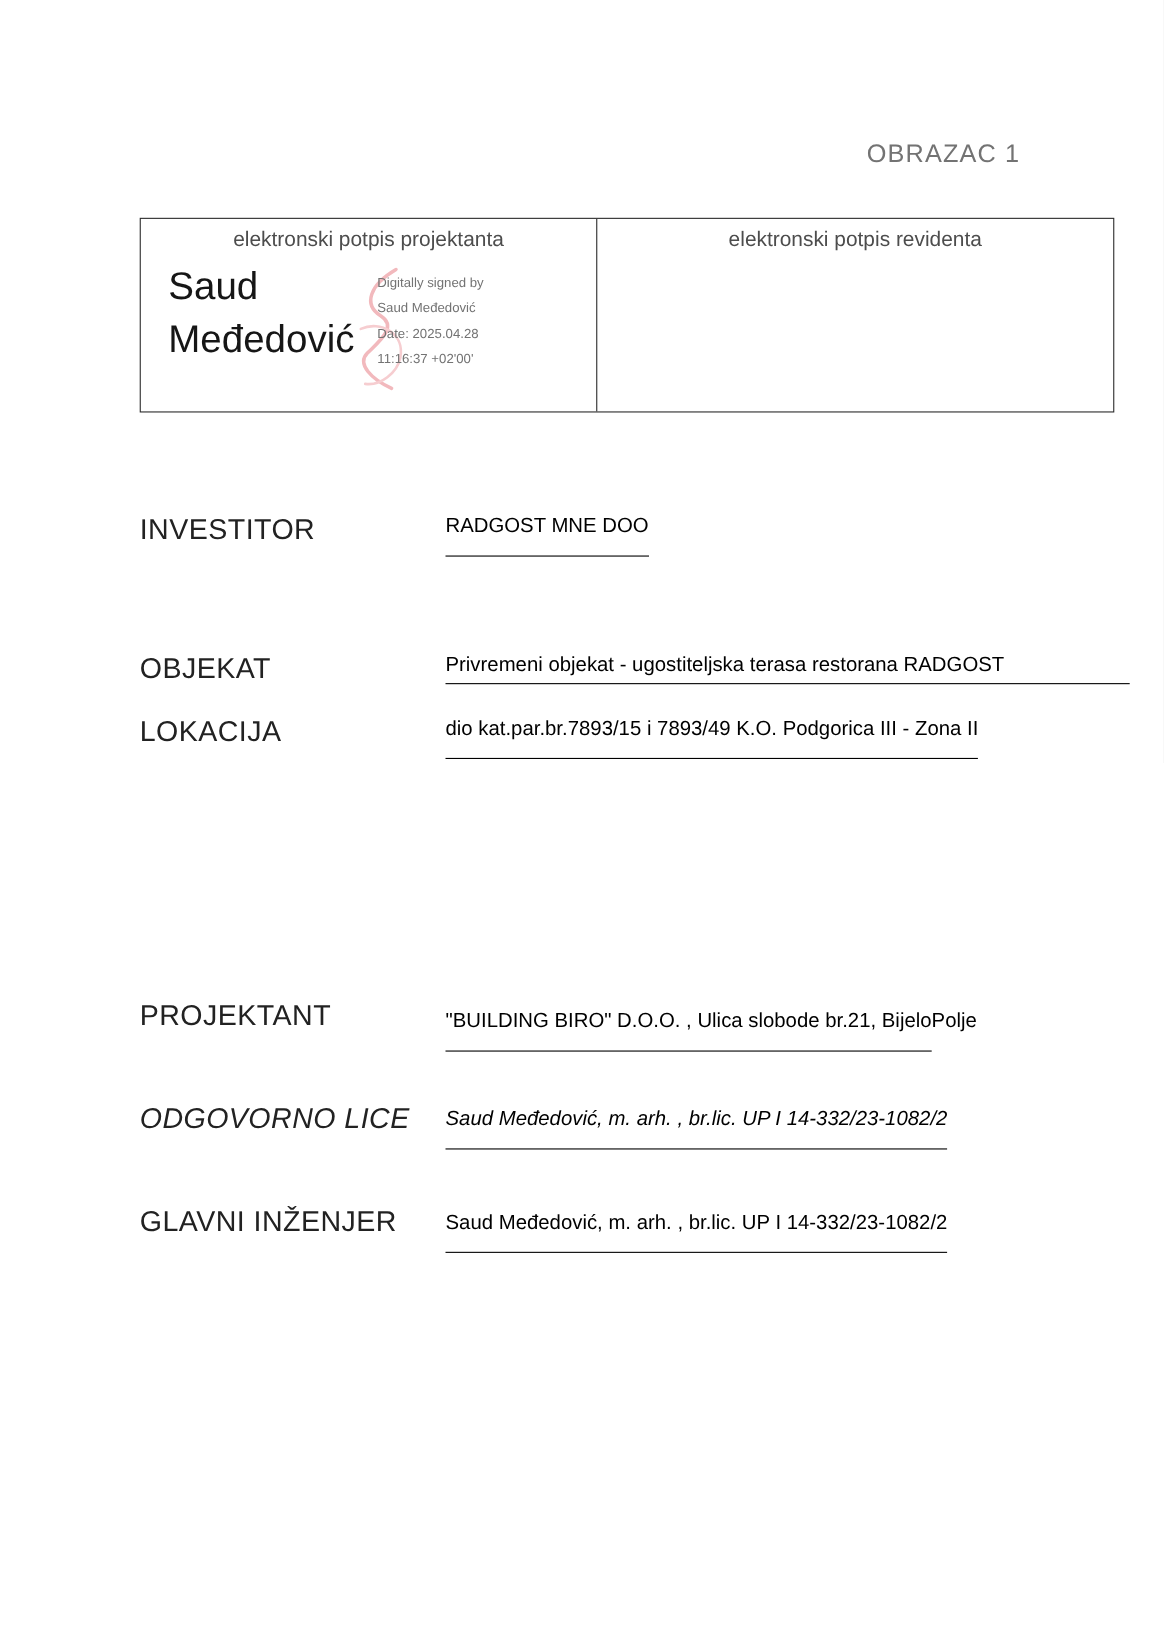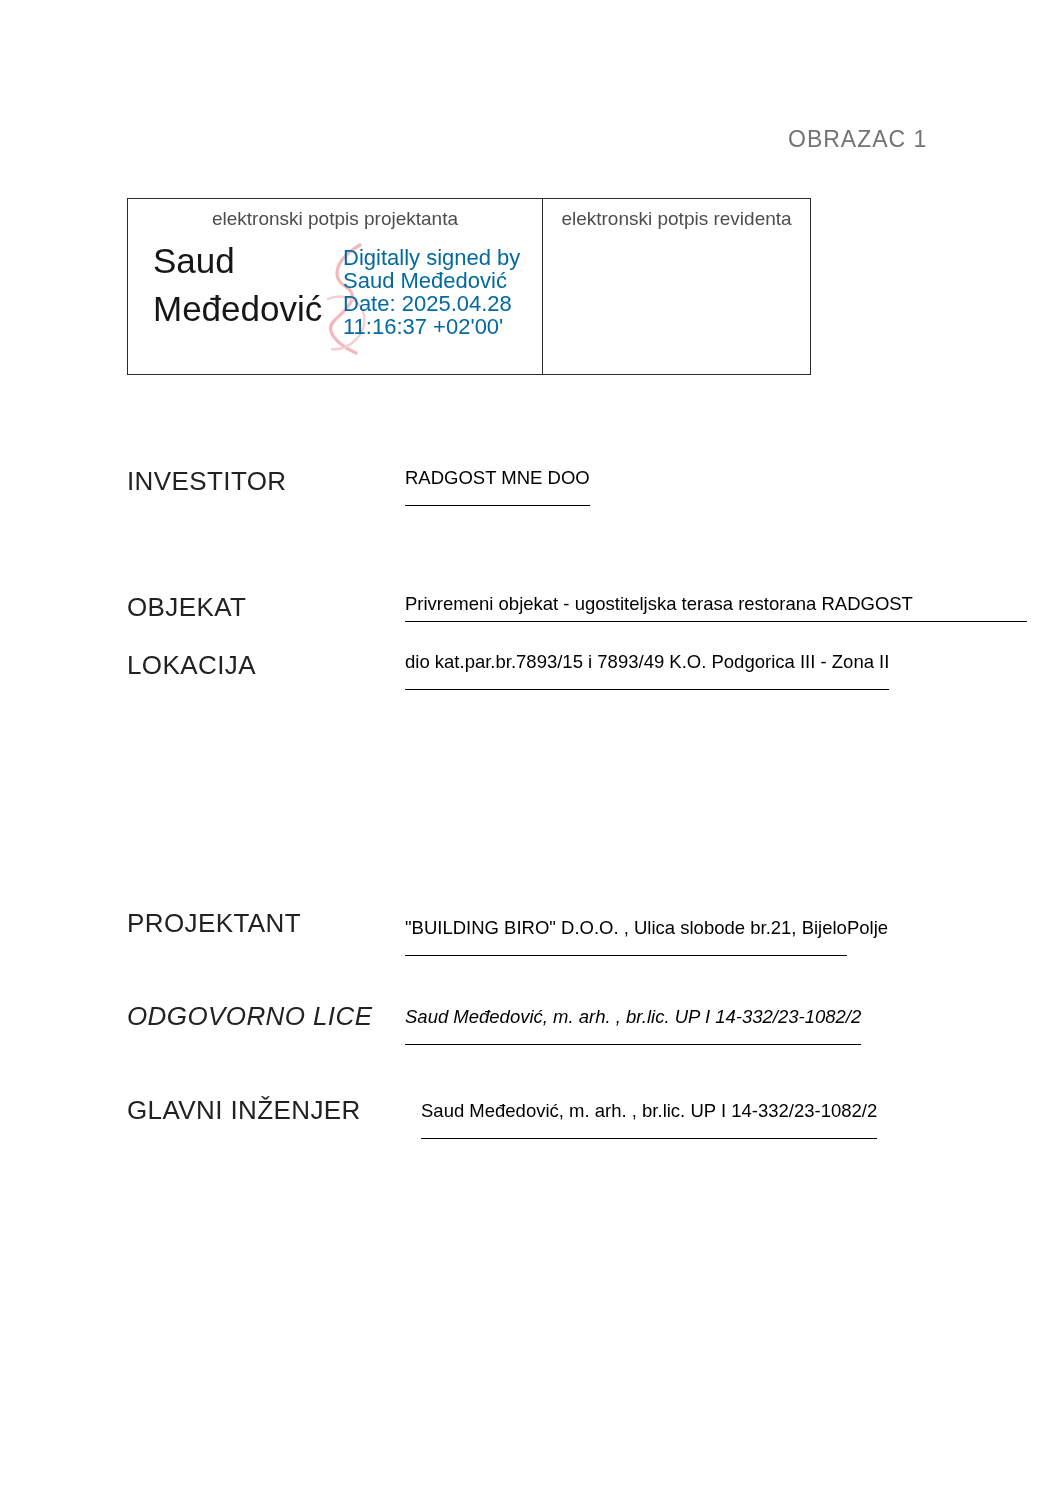--- a/index.html
+++ b/index.html
@@ -26,21 +26,21 @@
     font-size: 23px;
     letter-spacing: 1px;
     color: #737373;
   }
 
   
   .sig-table {
     position: absolute;
     left: 127px;
     top: 198px;
-    width: 684px;
+    width: 886px;
     height: 177px;
     border: 1px solid #2b2b2b;
     display: flex;
     box-sizing: border-box;
   }
   .sig-cell {
     position: relative;
     box-sizing: border-box;
     height: 100%;
   }
@@ -68,23 +68,23 @@
     top: 42px;
     width: 64px;
     height: 118px;
     pointer-events: none;
   }
   .sig-details {
     position: absolute;
     left: 215px;
     top: 47px;
     width: 180px;
-    font-size: 22px;
+    font-size: 12px;
     line-height: 23px;
-    color: #0369a1;
+    color: #737373;
     white-space: pre-line;
   }
 
   
   .row {
     position: absolute;
     left: 127px;
     width: 900px;
     display: flex;
     align-items: flex-start;
@@ -120,21 +120,21 @@
 
   .row-1 { top: 466px; }
   .row-2 { top: 592px; }
   .row-3 { top: 650px; }
   .row-4 { top: 814px; }
   .row-4 .value-wrap { padding-top: 12px; }
   .row-5 { top: 908px; }
   .row-5 .value-wrap { padding-top: 8px; }
   .row-6 { top: 1001px; font-style: italic; }
   .row-6 .value-wrap { padding-top: 4px; }
-  .row-7 { top: 1095px; gap: 16px; }
+  .row-7 { top: 1095px; }
   .row-7 .value-wrap { padding-top: 4px; }
 </style>
 </head>
 <body>
 
 <div class="page">
 
   <div class="form-label">OBRAZAC 1</div>
 
   <div class="sig-table">

